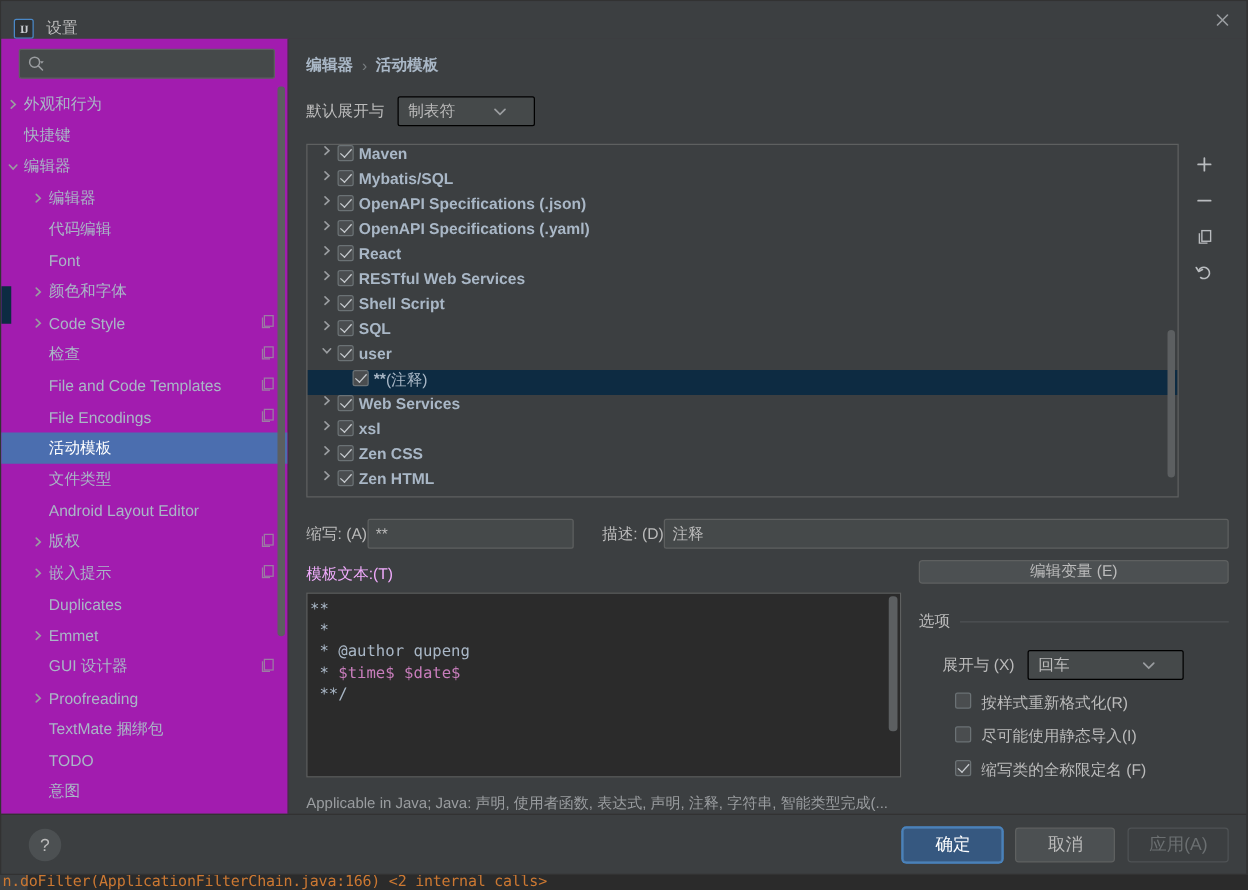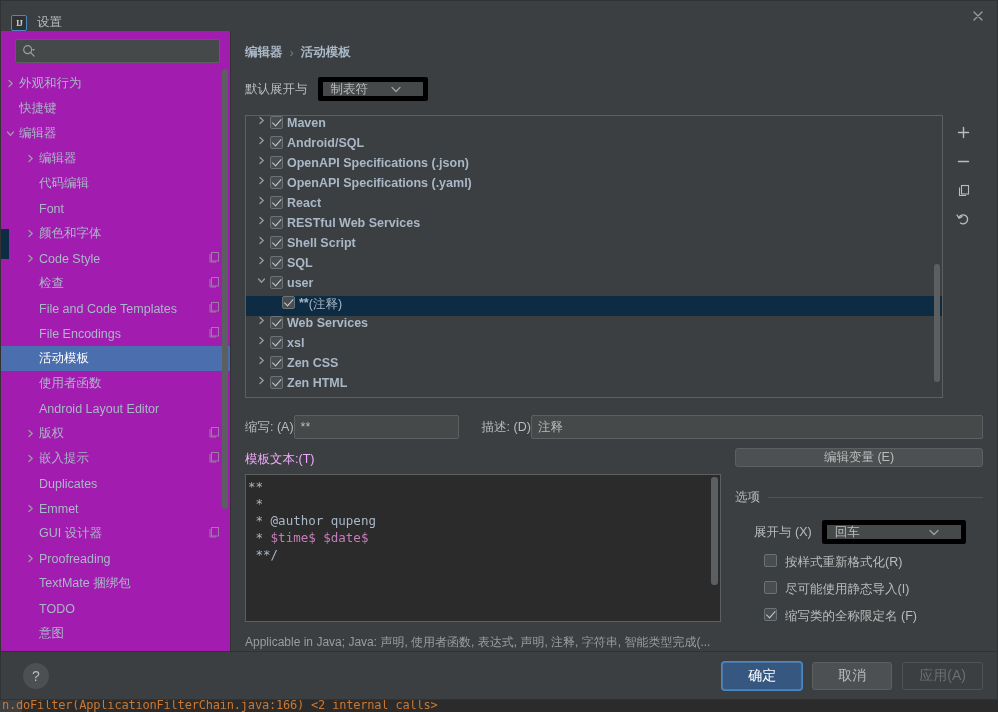--- a/index.html
+++ b/index.html
@@ -124,21 +124,21 @@
     display: flex; align-items: center; gap: 7px;
   }
   .breadcrumb .sep { color: #7a7f82; font-weight: normal; }
 
   .expand-row {
     display: flex; align-items: center; gap: 10px;
     padding: 16px 0 0 14px; font-size: 12.5px; color: #bbbbbb;
   }
   .combo {
     height: 24px; background: #45494a;
-    border: 5px solid #000000; border-radius: 2px;
+    border: 1px solid #000000; border-radius: 2px;
     display: flex; align-items: center; justify-content: space-between;
     padding: 0 22px 0 8px; color: #bbbbbb; font-size: 12.5px;
     cursor: pointer; user-select: none;
   }
   .combo .caret { margin-left: 12px; }
 
   
   .tmpl-area {
     display: flex; margin: 14px 14px 0 14px;
     height: 283px; min-height: 283px;
@@ -391,21 +391,21 @@
                 <rect x="3.5" y="1.5" width="7" height="8.5" fill="none" stroke="#9a9da0" stroke-width="1"></rect>
                 <path d="M2 3 L2 11 L8 11" fill="none" stroke="#9a9da0" stroke-width="1"></path>
               </svg></span>
           </div>
           <div class="tree-item selected">
             <span style="width:38px;min-width:38px;display:flex;justify-content:flex-end;padding-right:4px;"></span>
             <span class="lbl">活动模板</span>
           </div>
           <div class="tree-item">
             <span style="width:38px;min-width:38px;display:flex;justify-content:flex-end;padding-right:4px;"></span>
-            <span class="lbl">使用者函数</span>
+            <span class="lbl">文件类型</span>
           </div>
           <div class="tree-item">
             <span style="width:38px;min-width:38px;display:flex;justify-content:flex-end;padding-right:4px;"></span>
             <span class="lbl">Android Layout Editor</span>
           </div>
           <div class="tree-item">
             <span style="width:38px;min-width:38px;display:flex;justify-content:flex-end;padding-right:4px;">
               <svg width="9" height="9" viewBox="0 0 9 9">
                 <path d="M3 1.5 L6.2 4.5 L3 7.5" fill="none" stroke="#9a9da0" stroke-width="1.3" stroke-linecap="round"></path>
               </svg>
@@ -506,21 +506,21 @@
               <span class="chk on"></span>
               <span class="name">Maven</span>
             </div>
             <div class="tmpl-row">
               <span class="twisty">
                 <svg width="9" height="9" viewBox="0 0 9 9">
                   <path d="M3 1.5 L6.2 4.5 L3 7.5" fill="none" stroke="#9a9da0" stroke-width="1.3" stroke-linecap="round"></path>
                 </svg>
               </span>
               <span class="chk on"></span>
-              <span class="name">Android/SQL</span>
+              <span class="name">Mybatis/SQL</span>
             </div>
             <div class="tmpl-row">
               <span class="twisty">
                 <svg width="9" height="9" viewBox="0 0 9 9">
                   <path d="M3 1.5 L6.2 4.5 L3 7.5" fill="none" stroke="#9a9da0" stroke-width="1.3" stroke-linecap="round"></path>
                 </svg>
               </span>
               <span class="chk on"></span>
               <span class="name">OpenAPI Specifications (.json)</span>
             </div>
@@ -675,21 +675,21 @@
         </div>
 
         <div class="opt-col">
           <div class="edit-var-btn">编辑变量 (E)</div>
           <div class="opt-legend">
             <span>选项</span>
             <span class="rule"></span>
           </div>
           <div class="opt-expand-row">
             <span>展开与 (X)</span>
-            <div class="combo" style="width:144px;">
+            <div class="combo" style="width:125px;">
               <span>回车</span>
               <svg class="caret" width="10" height="7" viewBox="0 0 10 7">
                 <path d="M1 1.5 L5 5.5 L9 1.5" fill="none" stroke="#9a9da0" stroke-width="1.4" stroke-linecap="round"></path>
               </svg>
             </div>
           </div>
           <div id="opt-checks">
               <div class="opt-chk-row">
                 <span class="chk"></span>
                 <span>按样式重新格式化(R)</span>

